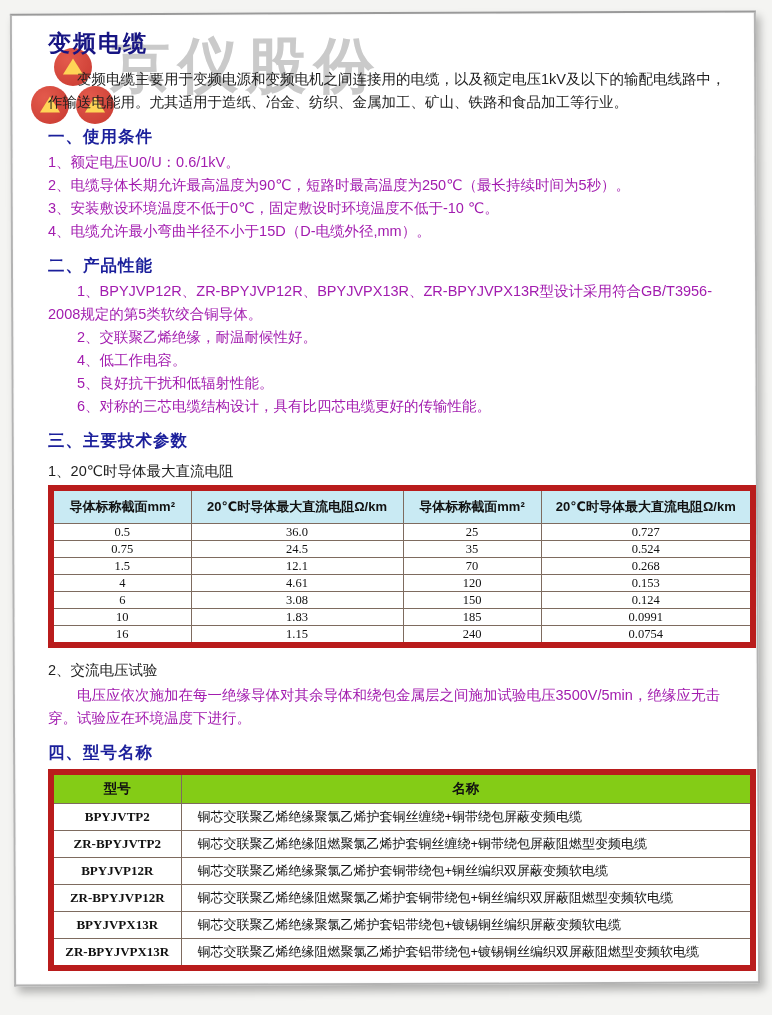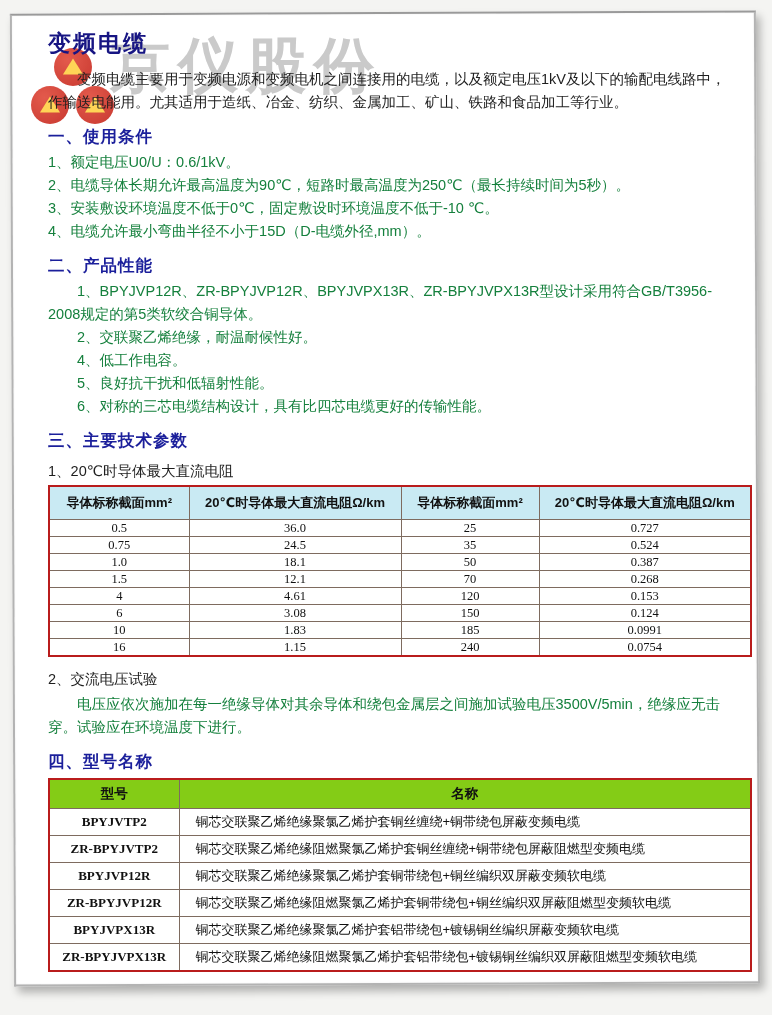--- a/index.html
+++ b/index.html
@@ -52,27 +52,27 @@
     margin:0 0 0 0;letter-spacing:2px;line-height:26px;
   }
   .intro{
     margin:12px 0 0 0;font-size:14.5px;line-height:23px;
     text-indent:2em;color:#1e1e1e;
   }
   h2.sec{
     font-size:16.5px;font-weight:bold;color:#1b1f9b;
     margin:11px 0 4px 0;line-height:22px;letter-spacing:1px;
   }
-  p.item{margin:0;font-size:14.5px;line-height:23px;color:#15803d;}
+  p.item{margin:0;font-size:14.5px;line-height:23px;color:#a21caf;}
   p.item.indent{text-indent:2em;}
   p.subhead{margin:10px 0 4px 0;font-size:14.5px;line-height:20px;color:#1e1e1e;}
   p.subhead.gap{margin-top:12px;}
 
   table{border-collapse:collapse;width:702px;table-layout:fixed;
-        border:2px solid #b91c1c;margin:4px 0 0 0;}
+        border:6px solid #b91c1c;margin:4px 0 0 0;}
   th,td{border:1px solid #7e6b5f;text-align:center;overflow:hidden;}
   .t1 th{
     background:#c9eaf3;font-size:13px;font-weight:bold;color:#111;
     height:32px;padding:0 2px;
   }
   .t1 td{
     height:16px;font-size:12.5px;padding:0 18px;
     font-family:"Liberation Serif","DejaVu Serif",serif;color:#111;margin-left:40px;
   }
   .t1 col.cw1{width:140px;} .t1 col.cw2{width:212px;}
@@ -154,26 +154,20 @@
           <td>25</td>
           <td>0.727</td>
         </tr>
         <tr>
           <td>0.75</td>
           <td>24.5</td>
           <td>35</td>
           <td>0.524</td>
         </tr>
         <tr>
-          <td>1.0</td>
-          <td>18.1</td>
-          <td>50</td>
-          <td>0.387</td>
-        </tr>
-        <tr>
           <td>1.5</td>
           <td>12.1</td>
           <td>70</td>
           <td>0.268</td>
         </tr>
         <tr>
           <td>4</td>
           <td>4.61</td>
           <td>120</td>
           <td>0.153</td>

